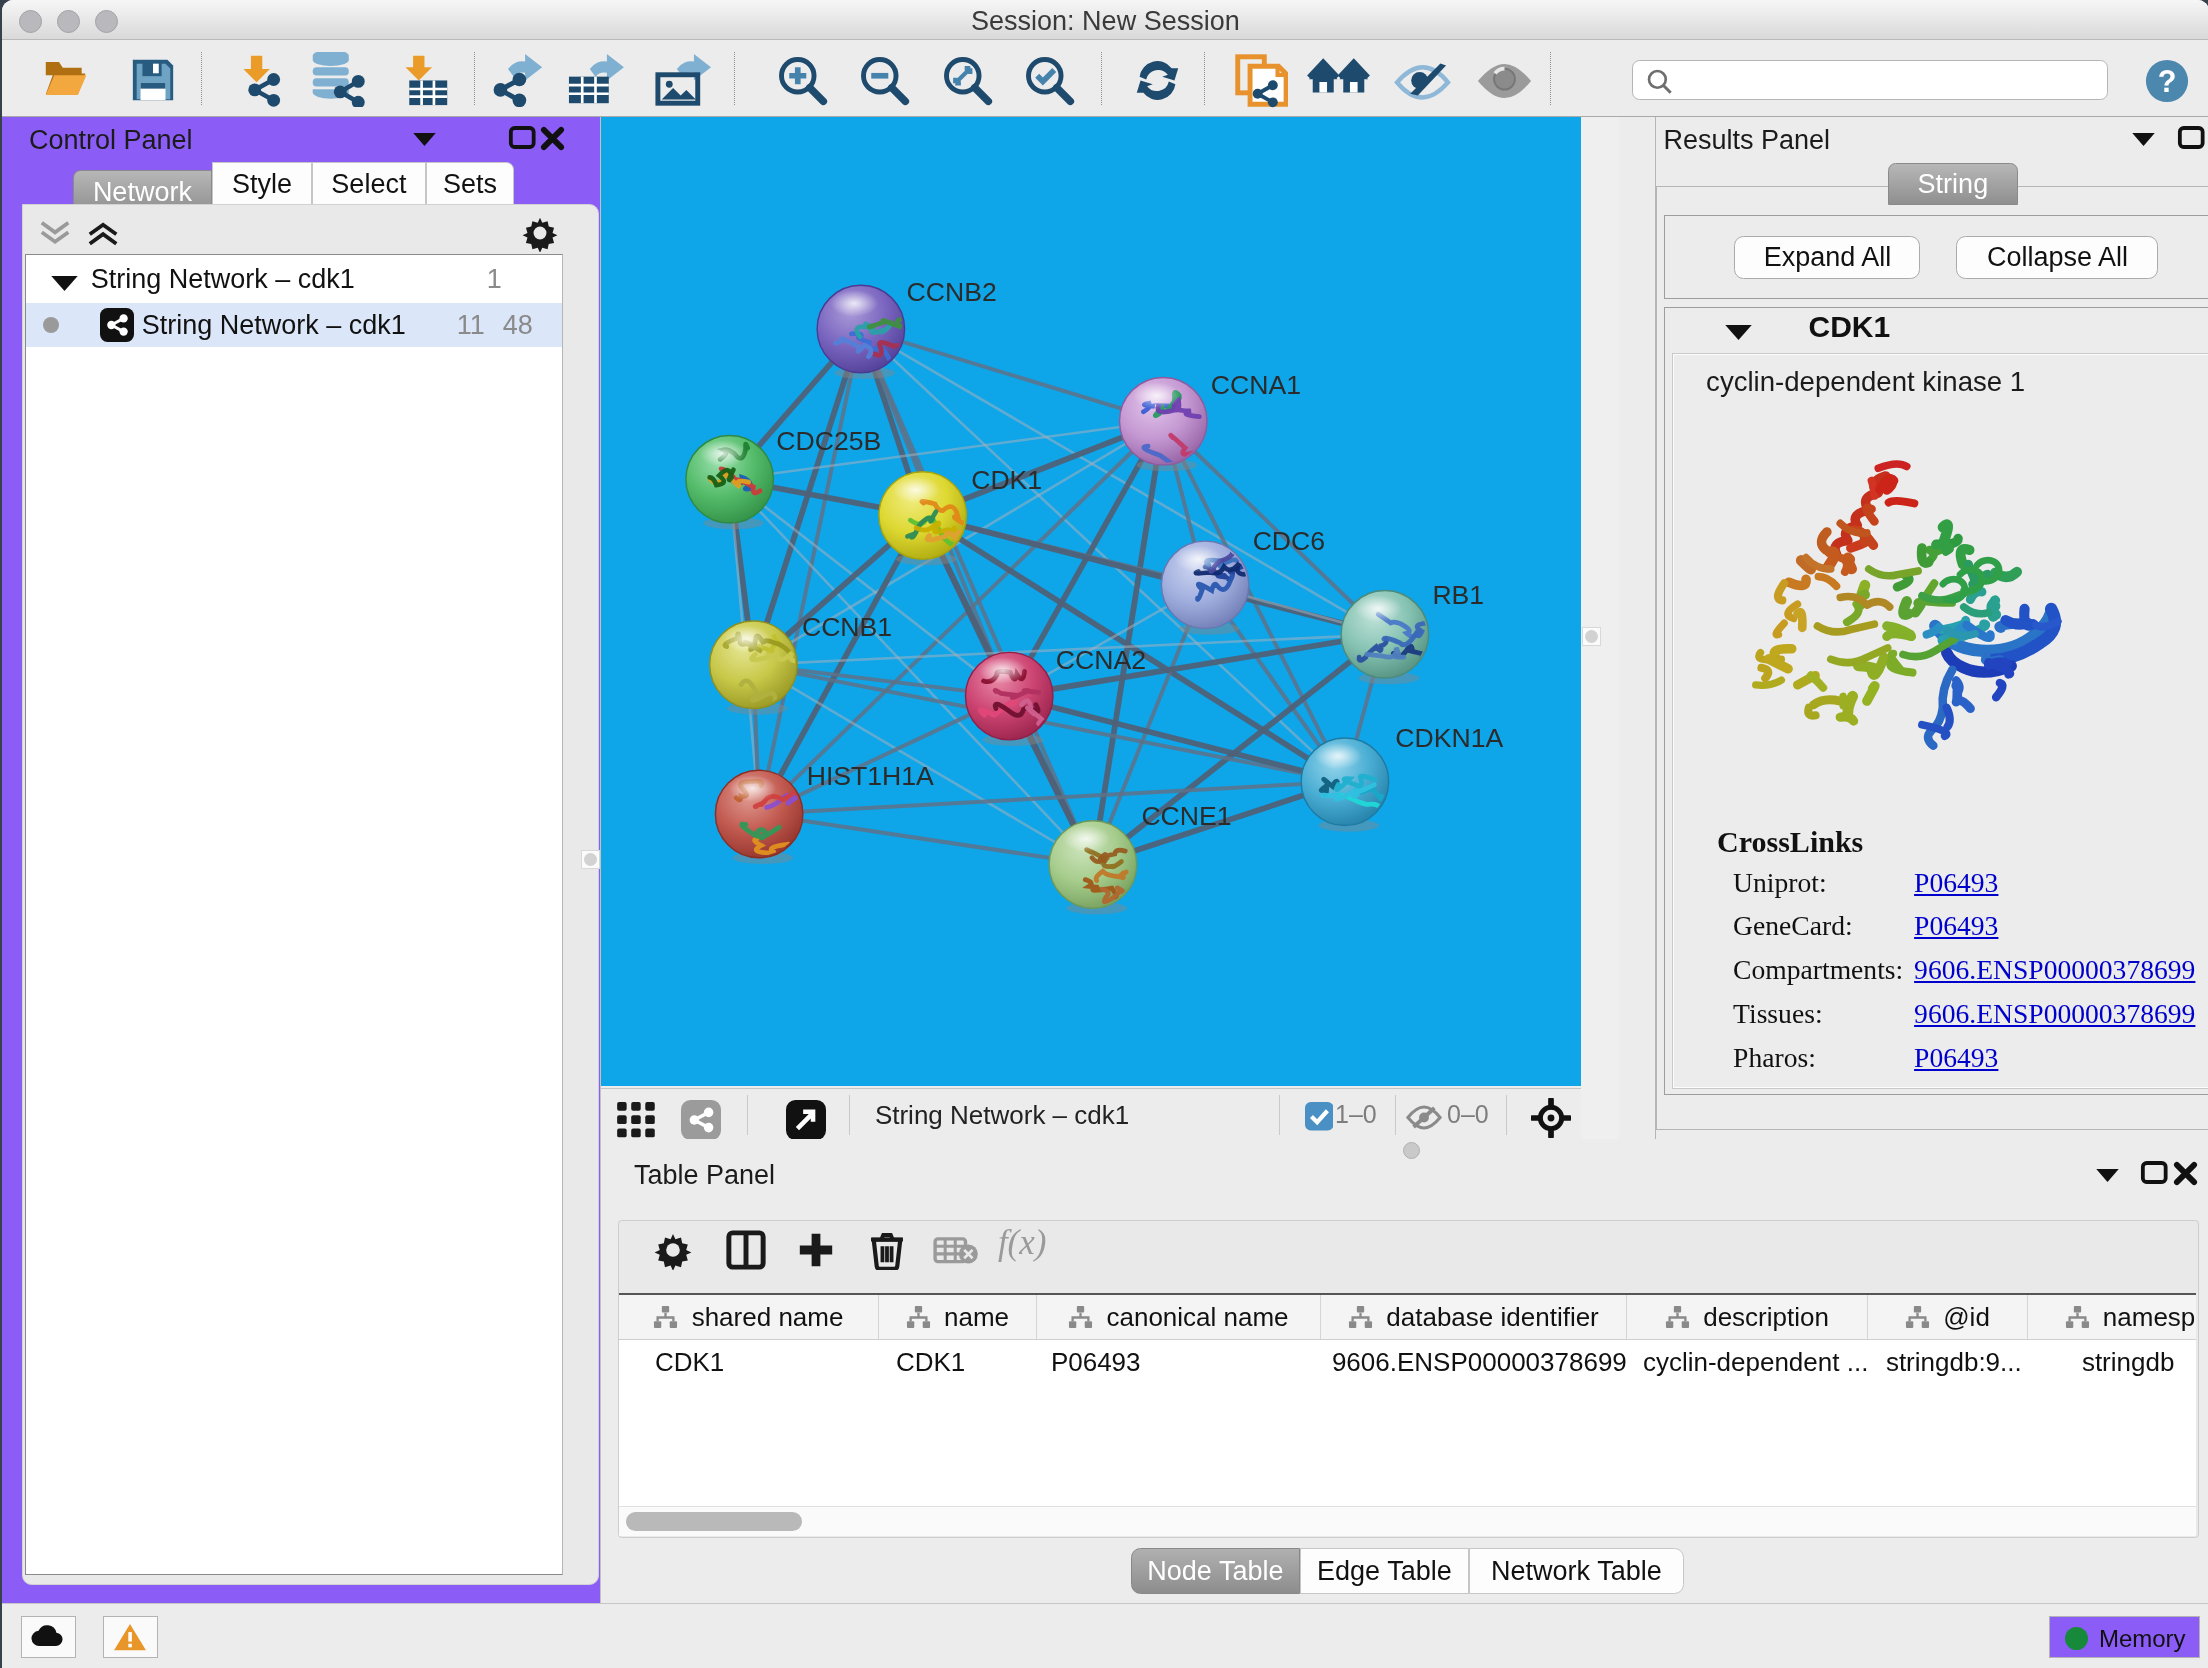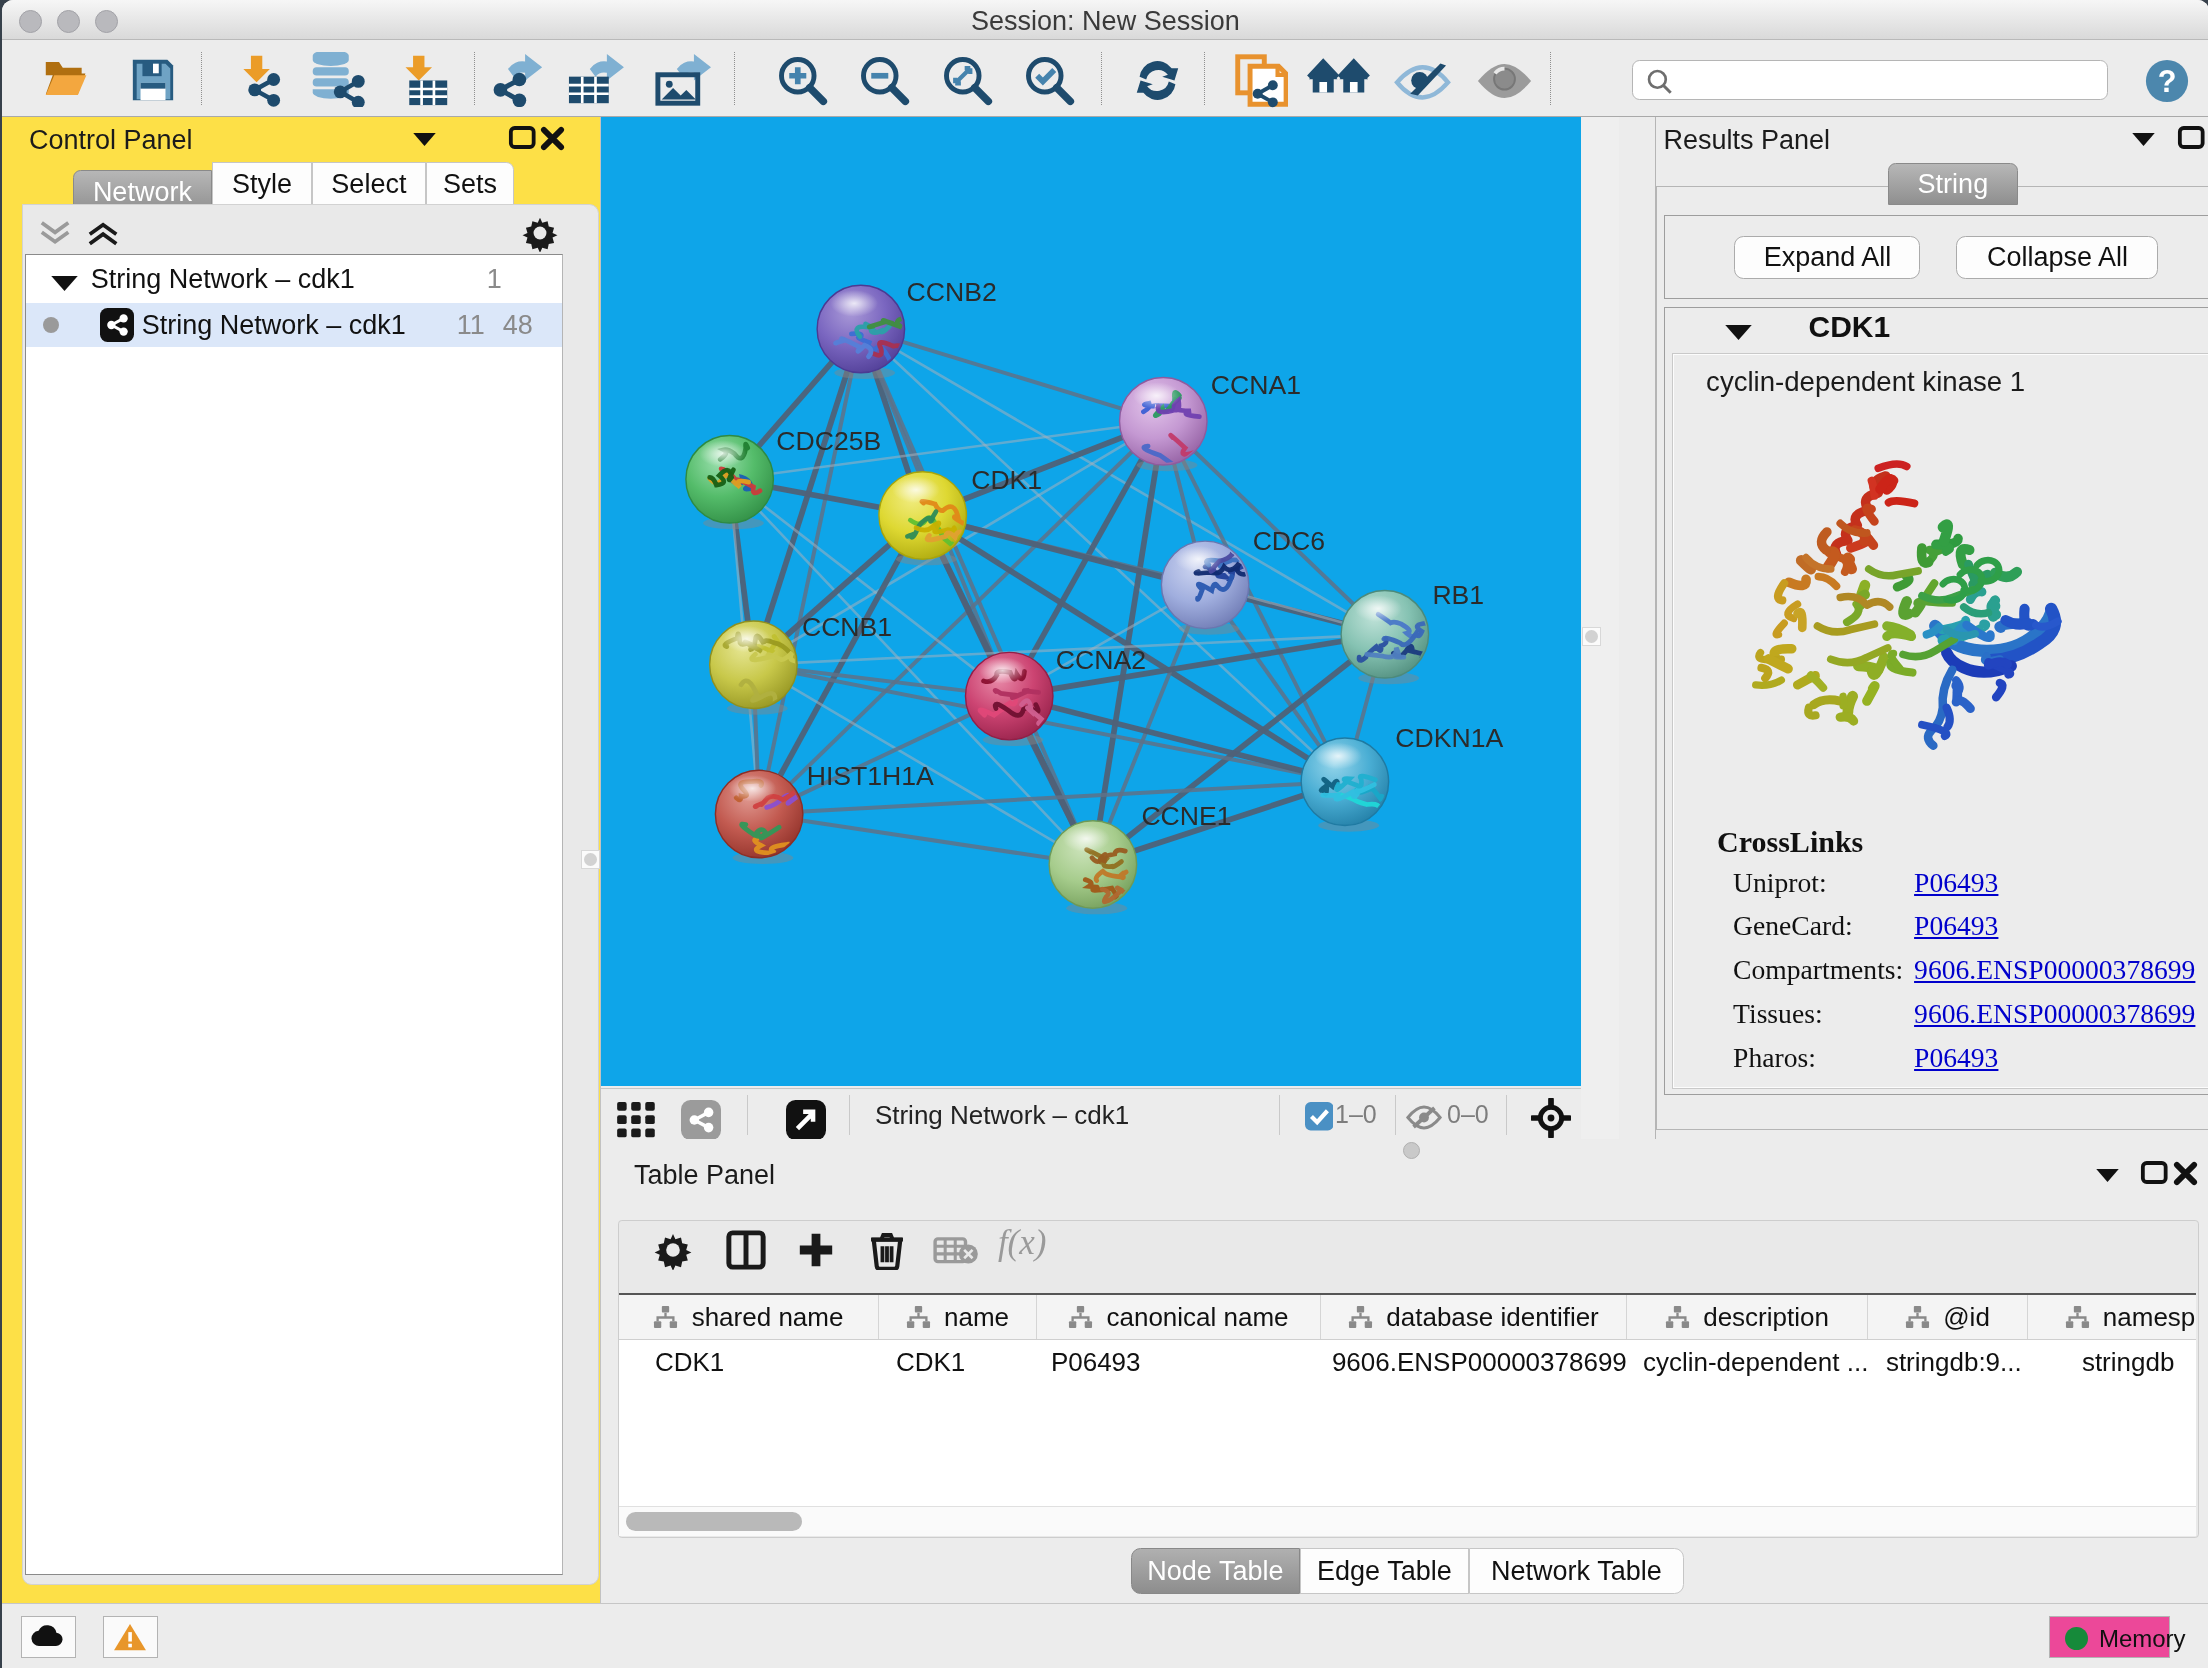--- a/index.html
+++ b/index.html
@@ -17,21 +17,21 @@
   
   .toolbar { position:absolute; left:0; top:41px; width:100%; height:76px; background:#ececec;
              border-bottom:1.9px solid #a9a9a9; }
   .tsep { position:absolute; top:11.4px; width:0; height:53px; border-left:1.9px dotted #8f8f8f; }
   .ticon { position:absolute; top:0; }
   .searchbox { position:absolute; left:1630px; top:19px; width:476px; height:40px; background:#fff;
                border:1.9px solid #b5b5b5; border-radius:7.6px; }
   
   .phead-text { font-size:27px; color:#1b1b1b; }
   
-  .cpanel { position:absolute; left:0; top:117px; width:599px; height:1486px; background:#fde047;
+  .cpanel { position:absolute; left:0; top:117px; width:599px; height:1486px; background:#8b5cf6;
             border-right:1.9px solid #c2c2c2; }
   .tab { position:absolute; height:44px; font-size:27px; text-align:center; background:#fdfdfd;
          border:1px solid #c6c6c6; color:#111; line-height:42px; }
   .tab.active { background:linear-gradient(#b7b7b7,#8f8f8f); color:#fff; border:1px solid #8a8a8a; }
   .cp-box { position:absolute; left:20px; top:87px; width:577px; height:1381px;
             background:#e9e9e9; border:1px solid #d2d2d2; border-radius:0 9.5px 9.5px 9.5px; }
   .cp-bar { position:absolute; left:1.9px; top:7.6px; width:538px; height:40px; }
   .cp-list { position:absolute; left:1.9px; top:49px; width:538px; height:1321px; background:#fff;
              border:1.9px solid #8a8a8a; border-right:1px solid #b5b5b5; overflow:hidden; }
   
@@ -925,19 +925,19 @@
         <path d="M4.5 11 a4 4 0 0 1 -.5 -8 a5 5 0 0 1 9.5 1 a3.5 3.5 0 0 1 -.5 7 z" fill="#111"></path>
       </svg>
     </div>
     <div class="sbtn" style="left:101px;width:55px;">
       <svg style="position:absolute;left:8.6px;top:4.8px;" width="36" height="30" viewBox="0 0 19 16">
         <path d="M9.5 1 L18 15 H1 z" fill="#e8962a"></path>
         <rect x="8.6" y="5.4" width="1.9" height="5" fill="#fff"></rect>
         <rect x="8.6" y="11.6" width="1.9" height="1.9" fill="#fff"></rect>
       </svg>
     </div>
-    <div class="sbtn" style="left:2047px;width:121px;background:#ec4899;">
+    <div class="sbtn" style="left:2047px;width:151px;background:#8b5cf6;">
       <div style="position:absolute;left:15px;top:9.5px;width:23px;height:23px;border-radius:50%;background:#168a3a;"></div>
       <span style="position:absolute;left:49px;top:7.6px;font-size:24px;color:#111;">Memory</span>
     </div>
   </div>
 </div>
 
 
 </body></html>

